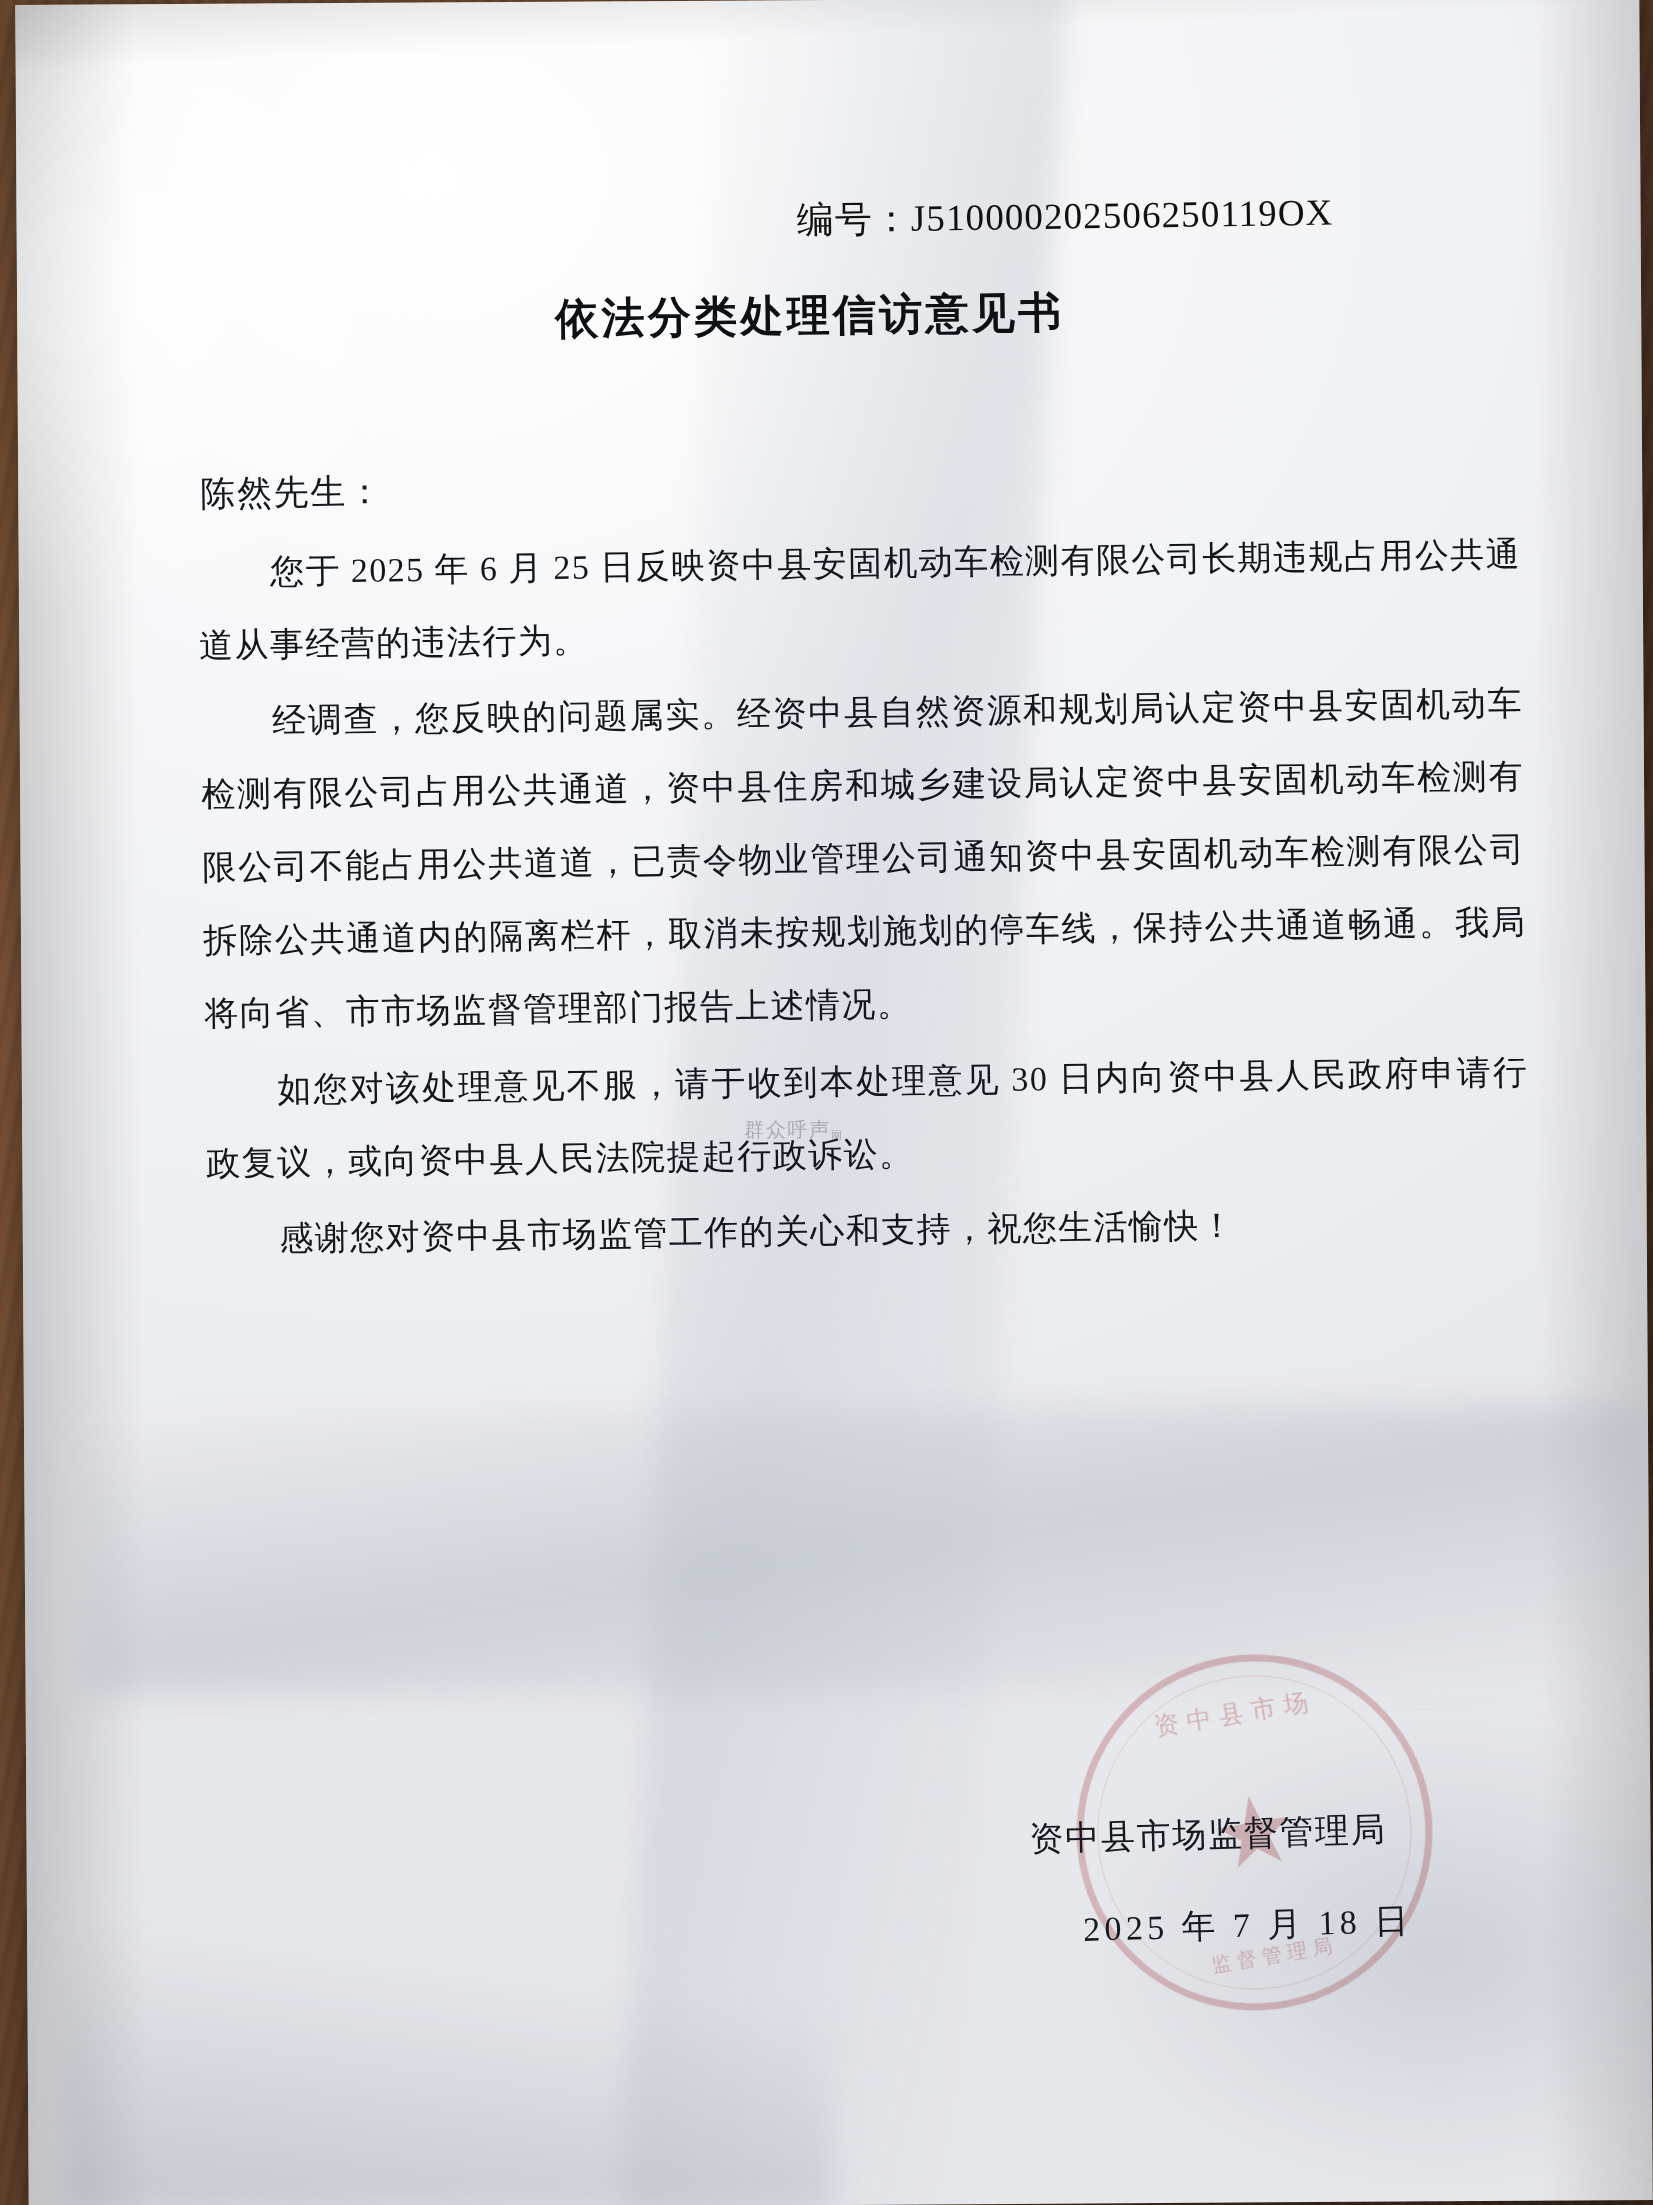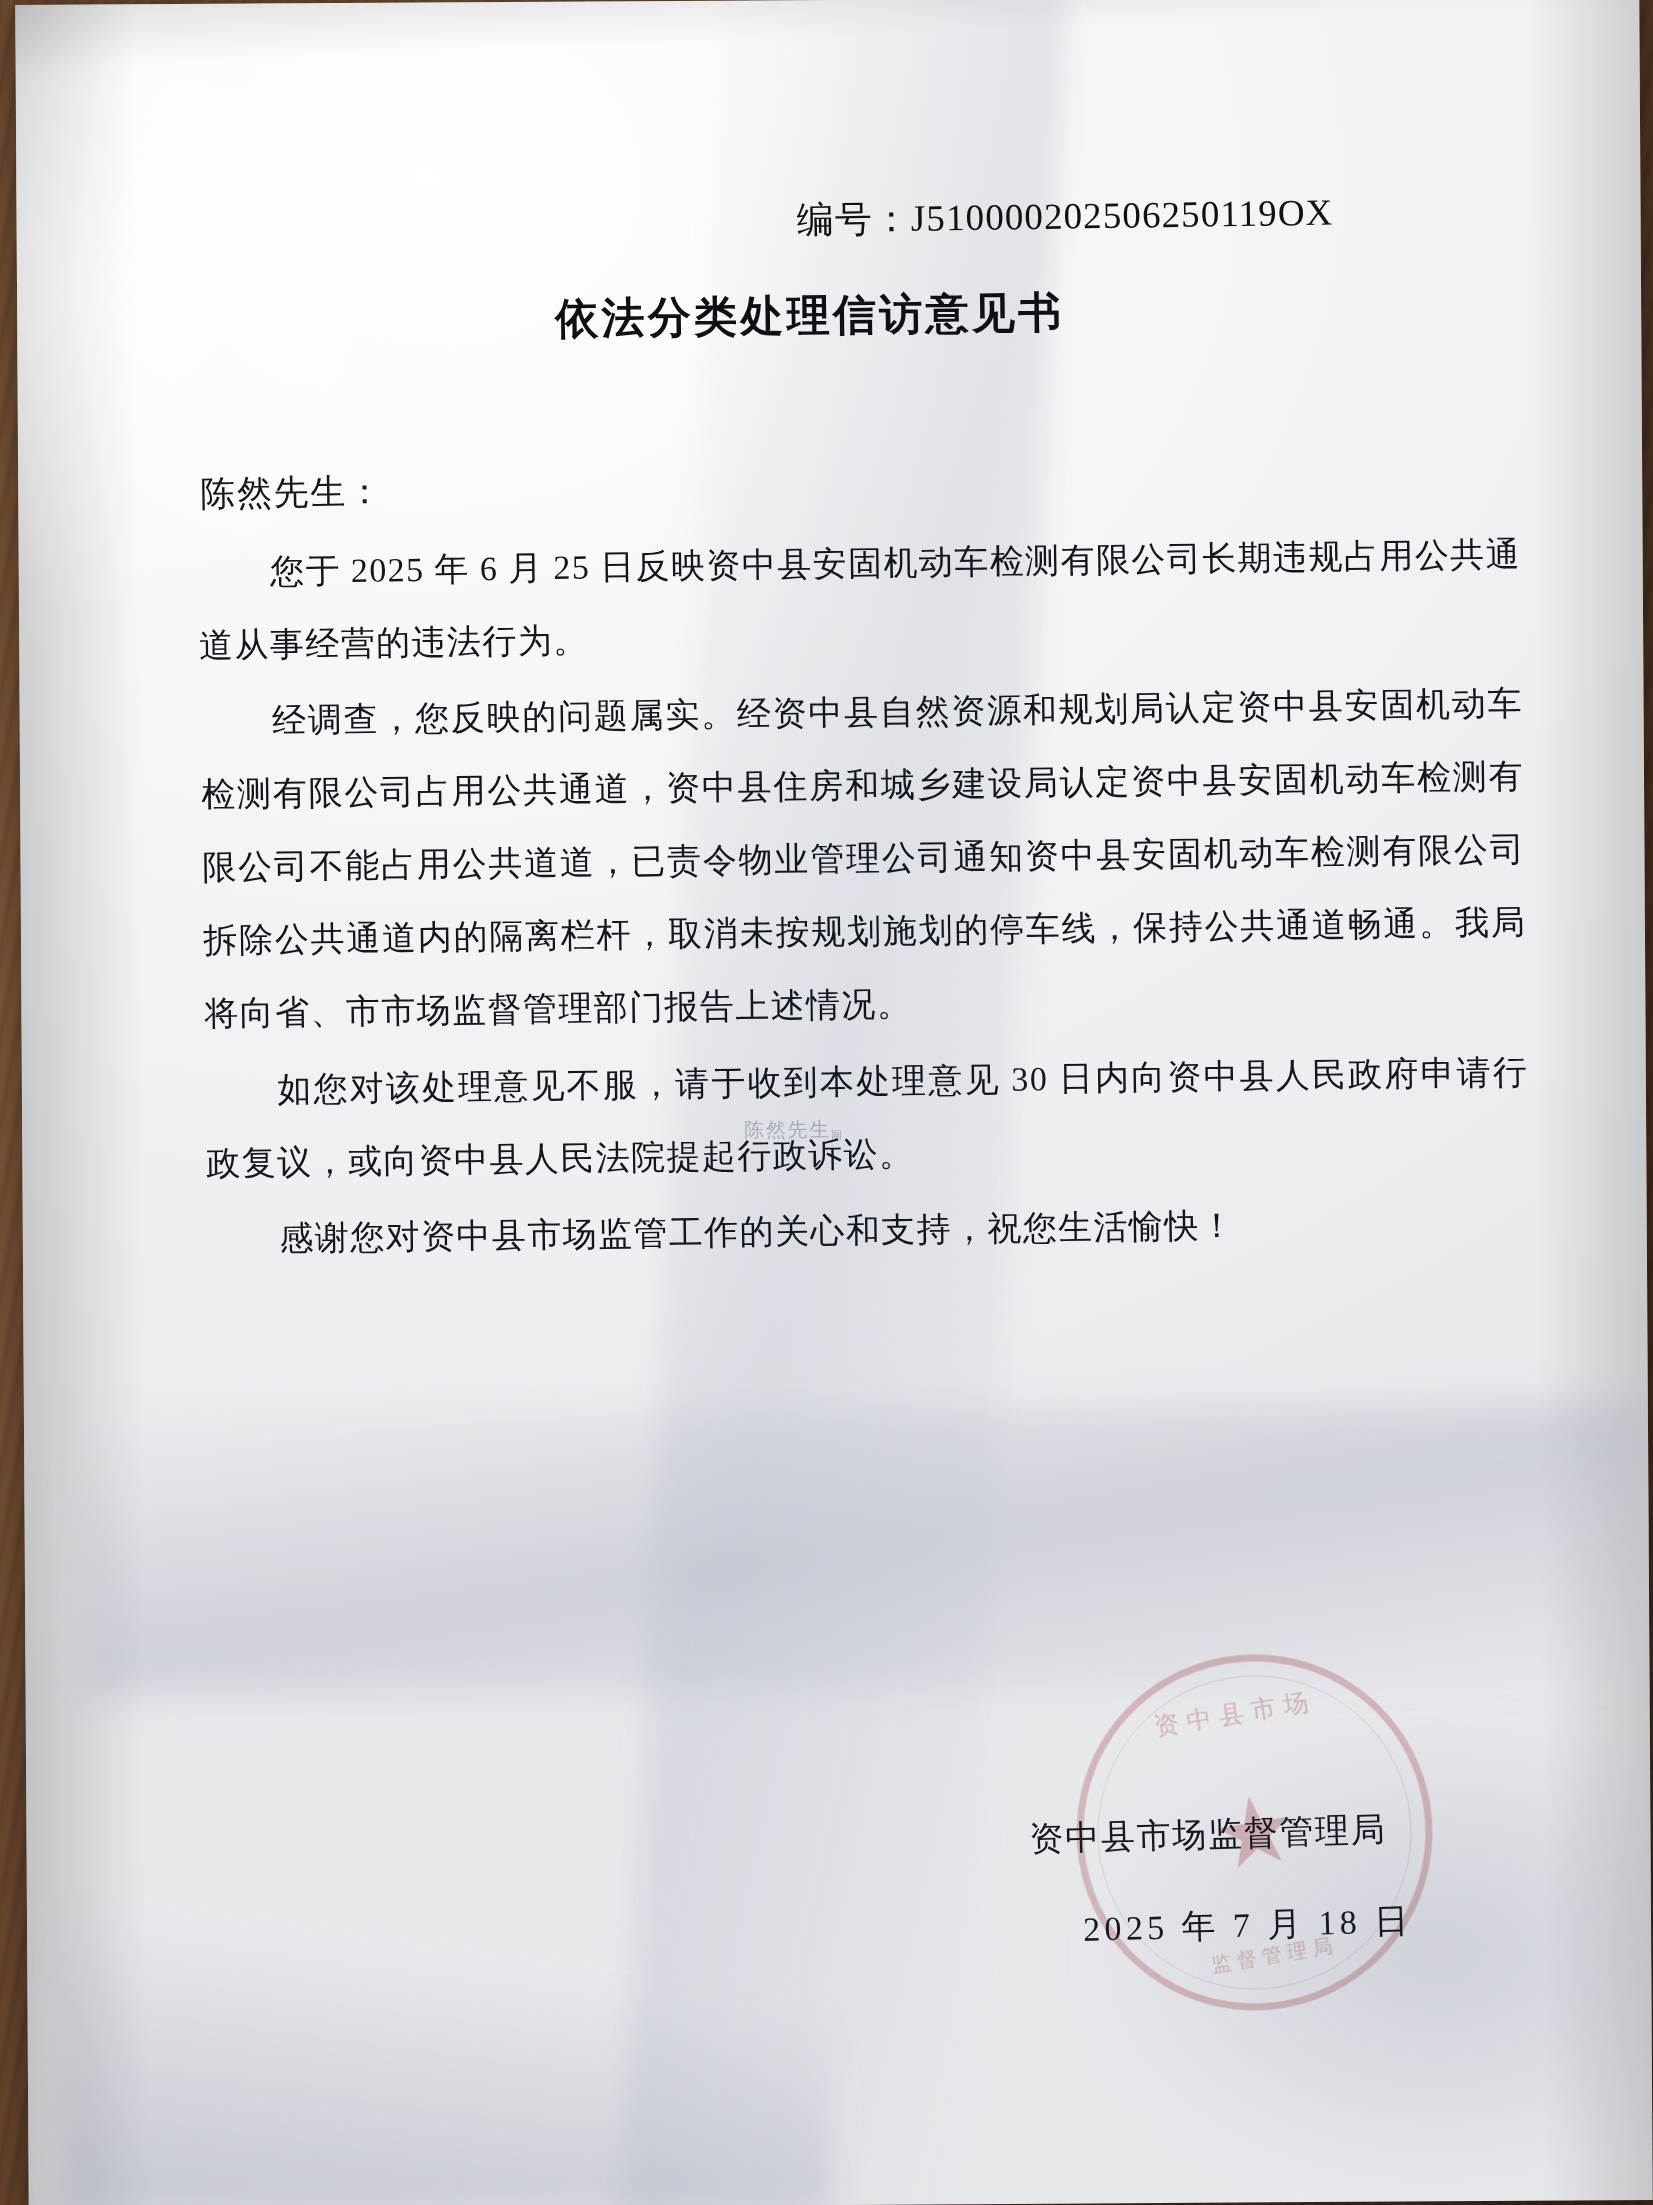--- a/index.html
+++ b/index.html
@@ -257,18 +257,18 @@
       <div class="seal-top-text">资中县市场</div>
       <div class="seal-star">★</div>
       <div class="seal-bottom-text">监督管理局</div>
     </div>
 
     <div class="signature">资中县市场监督管理局</div>
 
     <div class="sign-date">2025 年 7 月 18 日</div>
 
     <div id="watermark">
-      <span>陈然先生</span><span class="wm-small">网</span>
+      <span>群众呼声</span><span class="wm-small">网</span>
     </div>
 
   </div>
 </div>
 
 
 </body></html>

